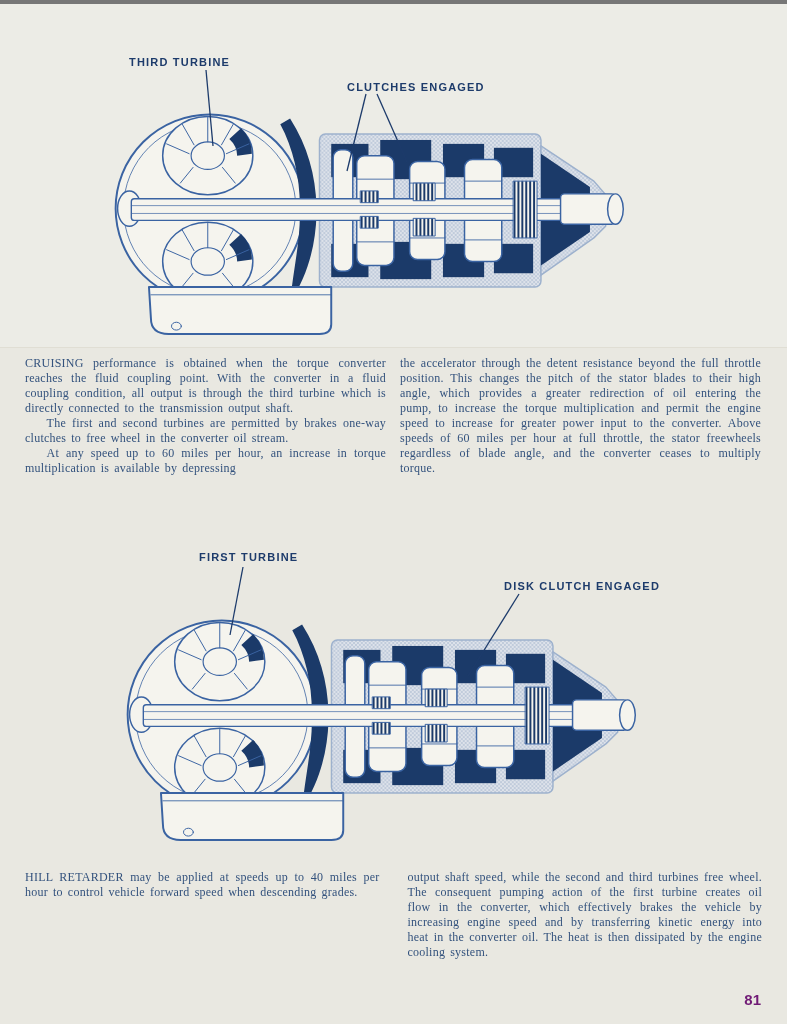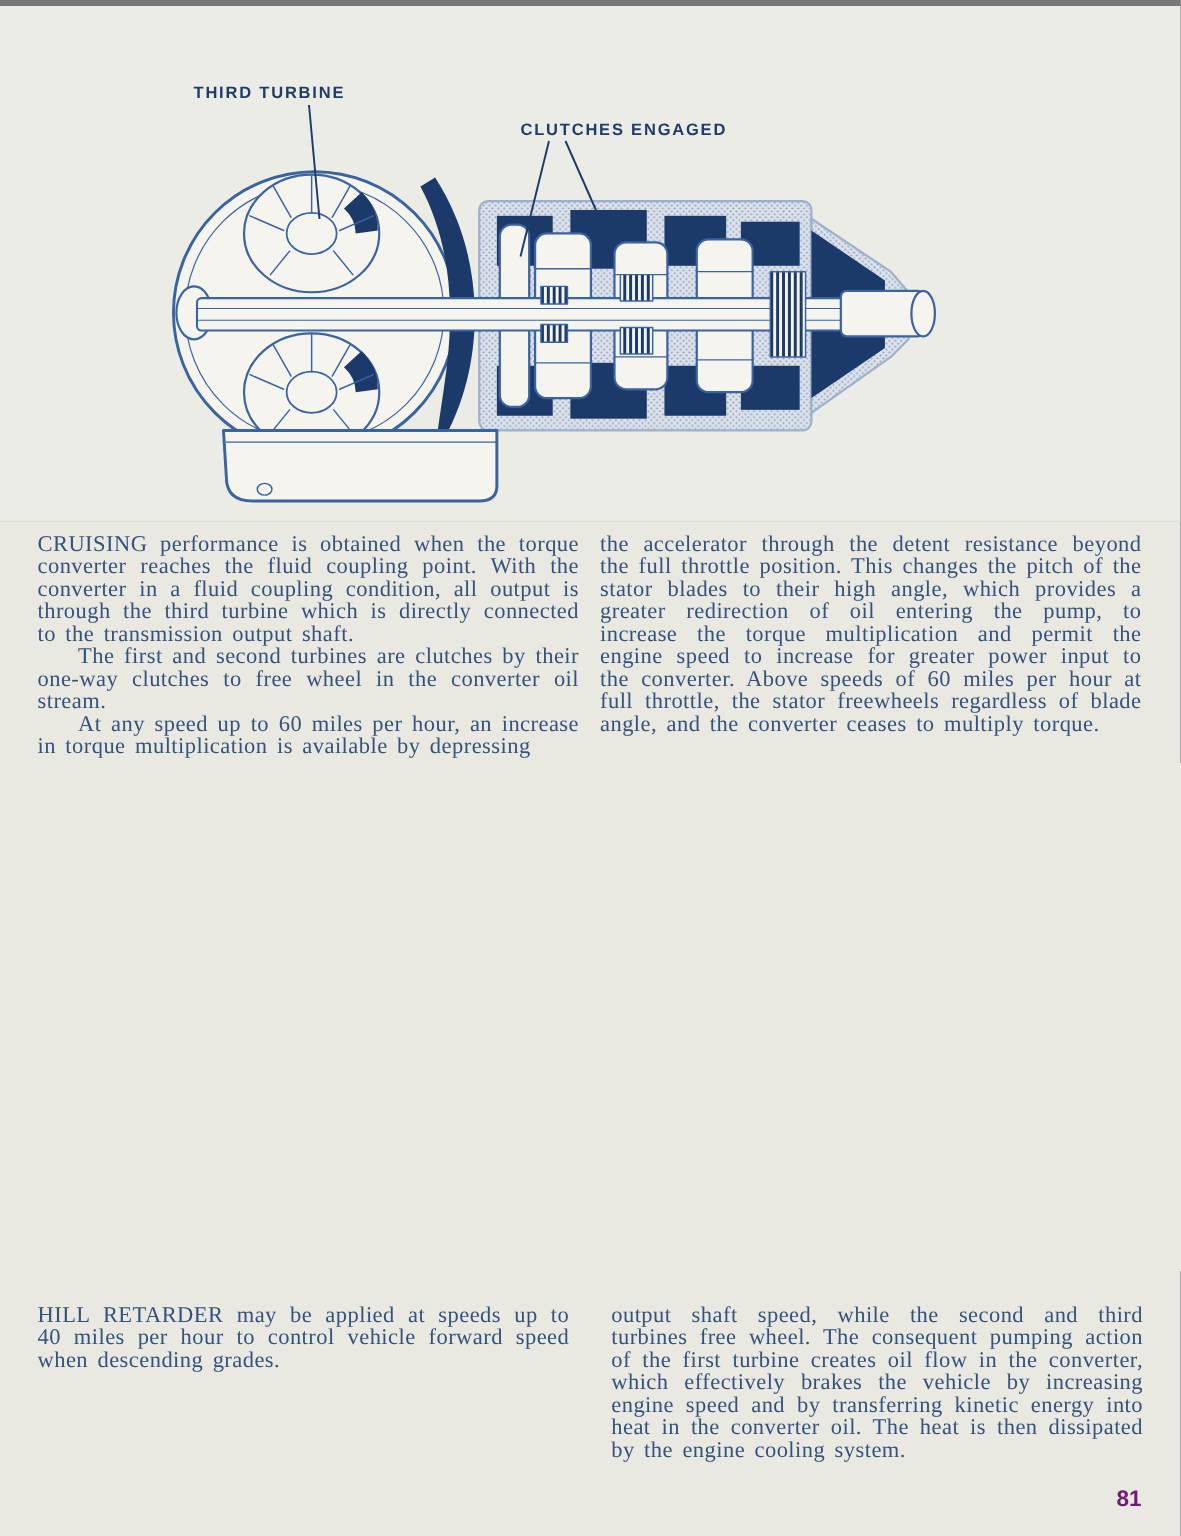--- a/index.html
+++ b/index.html
@@ -29,21 +29,21 @@
   }
   .text-section{
     position:absolute;left:25px;width:737px;
     display:flex;
     column-gap:14px;
   }
   .col{
     width:361px;
     text-align:justify;
     color:#33527d;
-    font-size:15px;
+    font-size:12px;
     line-height:15px;
     letter-spacing:0.02em;
     word-spacing:0.15em;
   }
   .col p{margin:0;}
   .col p.indent{text-indent:1.8em;}
   .page-number{
     position:absolute;
     right:26px;top:987px;
     font-family:"Liberation Sans", sans-serif;
@@ -138,28 +138,37 @@
       <path class="leader" d="M366,90 L347,167"></path>
       <path class="leader" d="M377,90 L407,158"></path>
     </svg>
     <div class="fig-label" style="left:129px;top:52px;">THIRD TURBINE</div>
     <div class="fig-label" style="left:347px;top:77px;text-align:center;">CLUTCHES ENGAGED</div>
   </div>
 
   <div class="text-section" style="top:352px;">
     <div class="col">
       <p>CRUISING performance is obtained when the torque converter reaches the fluid coupling point.  With the converter in a fluid coupling condition, all output is through the third turbine which is directly connected to the transmission output shaft.</p>
-      <p class="indent">The first and second turbines are clutches by their one-way clutches to free wheel in the converter oil stream.</p>
+      <p class="indent">The first and second turbines are permitted by brakes one-way clutches to free wheel in the converter oil stream.</p>
       <p class="indent">At any speed up to 60 miles per hour, an increase in torque multiplication is available by depressing</p>
     </div>
     <div class="col">
       <p>the accelerator through the detent resistance beyond the full throttle position.  This changes the pitch of the stator blades to their high angle, which provides a greater redirection of oil entering the pump, to increase the torque multiplication and permit the engine speed to increase for greater power input to the converter.  Above speeds of 60 miles per hour at full throttle, the stator freewheels regardless of blade angle, and the converter ceases to multiply torque.</p>
     </div>
   </div>
 
+  <div class="figure" style="top:535px;height:330px;">
+    <svg width="787" height="330" viewBox="0 0 787 330">
+      <use href="#trans" transform="translate(110,56) scale(0.98)"></use>
+      <path class="leader" d="M243,28 L230,96"></path>
+      <path class="leader" d="M519,55 L468,137"></path>
+    </svg>
+    <div class="fig-label" style="left:199px;top:12px;">FIRST TURBINE</div>
+    <div class="fig-label" style="left:504px;top:41px;">DISK CLUTCH ENGAGED</div>
+  </div>
 
   <div class="text-section" style="top:866px;gap:28px;">
     <div class="col">
       <p>HILL RETARDER may be applied at speeds up to 40 miles per hour to control vehicle forward speed when descending grades.</p>
     </div>
     <div class="col">
       <p>output shaft speed, while the second and third turbines free wheel.  The consequent pumping action of the first turbine creates oil flow in the converter, which effectively brakes the vehicle by increasing engine speed and by transferring kinetic energy into heat in the converter oil.  The heat is then dissipated by the engine cooling system.</p>
     </div>
   </div>
 

